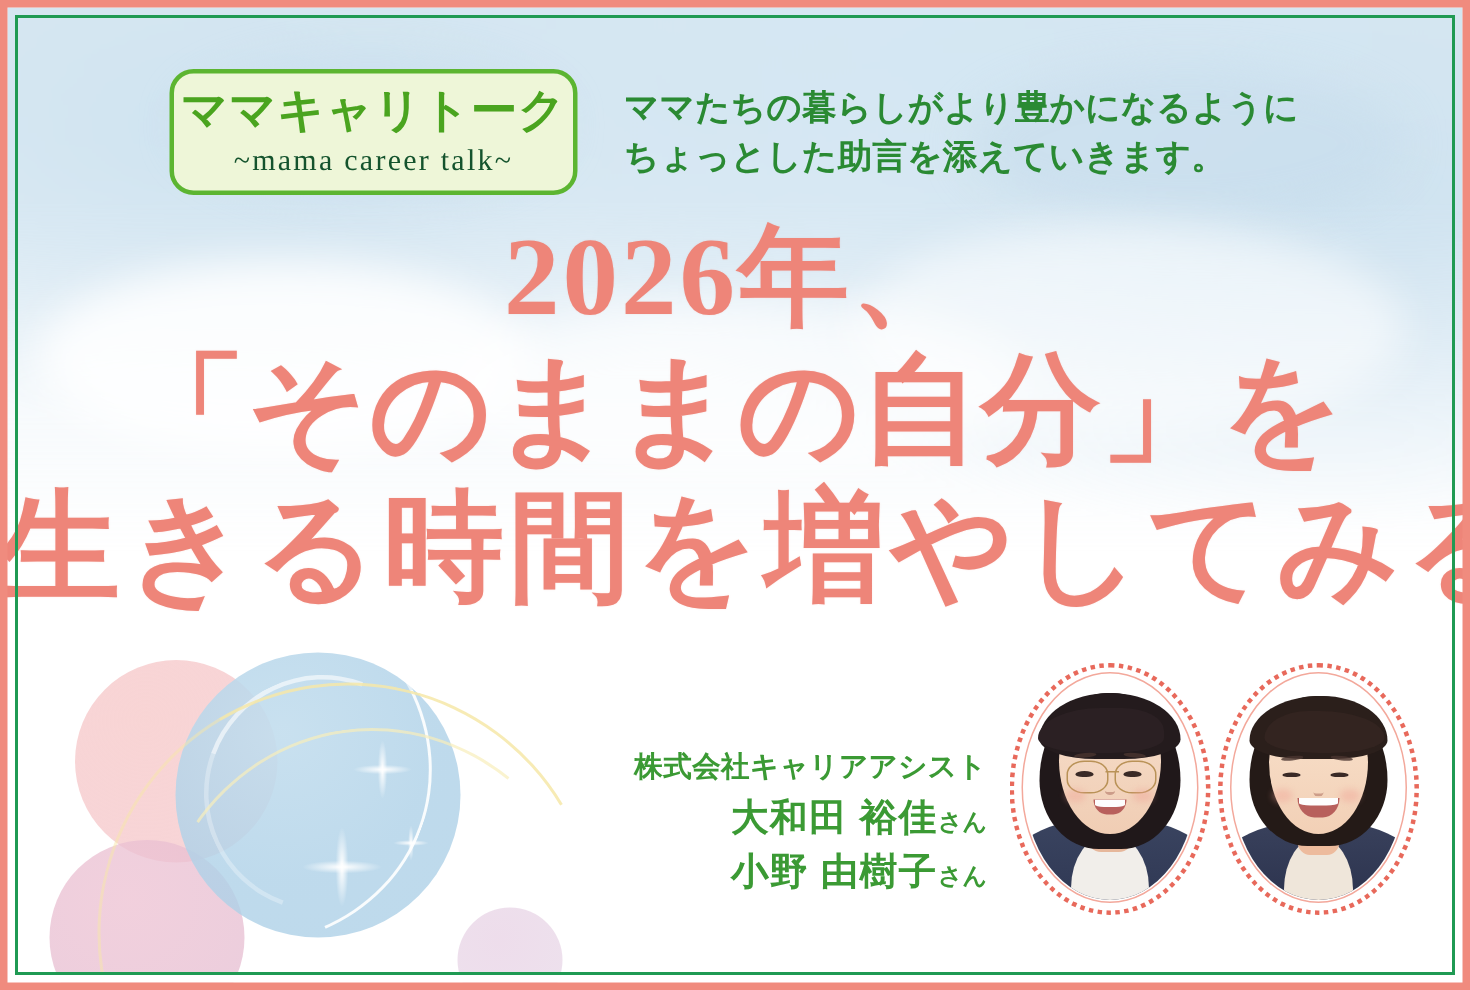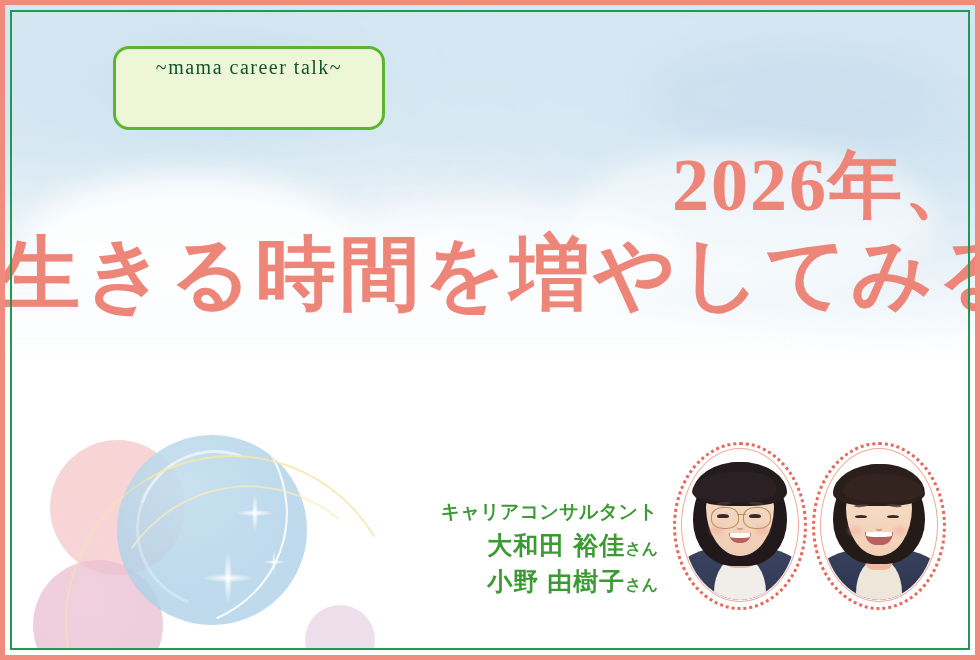--- a/index.html
+++ b/index.html
@@ -202,21 +202,20 @@
     text-align: center;
     color: #ee8579;
     font-family: "Liberation Serif", "DejaVu Serif", serif;
     font-weight: bold;
     line-height: 1.0;
     text-shadow: 0 0 1px rgba(238,133,121,.25);
   }
   .hl-line {
     display: block;
     white-space: nowrap;
-    text-align: right;
   }
   .hl-1 { font-size: 74px; letter-spacing: 2px; }
   .hl-2 { font-size: 80px; letter-spacing: 0px; margin-top: 12px; }
   .hl-3 { font-size: 80px; letter-spacing: 4px; margin-top: 12px; }
 
   
   .credits {
     position: absolute;
     right: 322px;
     top: 500px;
@@ -378,35 +377,41 @@
     <div class="arc-line arc-white"></div>
     <div class="arc-line arc-yellow"></div>
     <div class="arc-line arc-yellow2"></div>
 
     <div class="sparkle sp1"></div>
     <div class="sparkle sp2"></div>
     <div class="sparkle sp3"></div>
   </div>
 
   <div class="speech-bubble">
+    <div class="bubble-line1">ママキャリトーク</div>
     <div class="bubble-line2">~mama career talk~</div>
   </div>
   <svg class="speech-tail" width="46" height="44" viewBox="0 0 46 44">
     <path d="M2 2 L40 2 L12 40 Z" fill="#eef6d8" stroke="#5cb531" stroke-width="3" stroke-linejoin="round"></path>
     <rect x="0" y="0" width="44" height="5" fill="#eef6d8"></rect>
   </svg>
 
+  <div class="lead-copy">
+    <div>ママたちの暮らしがより豊かになるように</div>
+    <div>ちょっとした助言を添えていきます。</div>
+  </div>
 
   <div class="headline">
     <span class="hl-line hl-1">2026年、</span>
+    <span class="hl-line hl-2">「そのままの自分」を</span>
     <span class="hl-line hl-3">生きる時間を増やしてみる</span>
   </div>
 
   <div class="credits">
-    <div class="credit-role">キャリアコンサルタント</div>
+    <div class="credit-org">株式会社キャリアアシスト</div>
     <div class="credit-name"><span>大和田 裕佳</span><span class="hon">さん</span></div>
     <div class="credit-name"><span>小野 由樹子</span><span class="hon">さん</span></div>
   </div>
 
   <div class="portrait portrait-a">
     <div class="portrait-clip">
       <div class="face-wrap">
 
         <div class="jacket" style="width:150px;height:74px;top:96px;background:linear-gradient(180deg,#3a4460,#2c3450);"></div>
         <div class="shirt" style="width:52px;height:60px;top:106px;background:#f1eeea;"></div>

